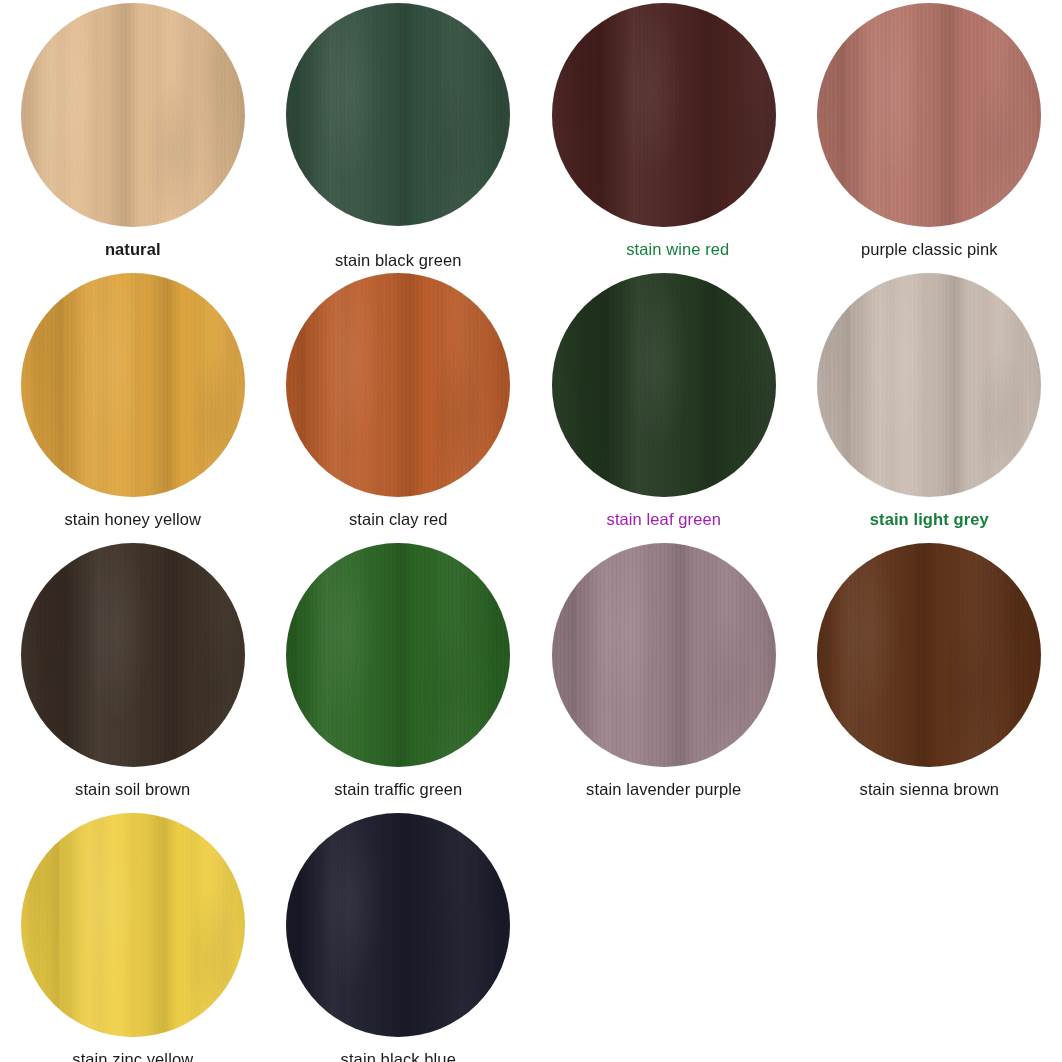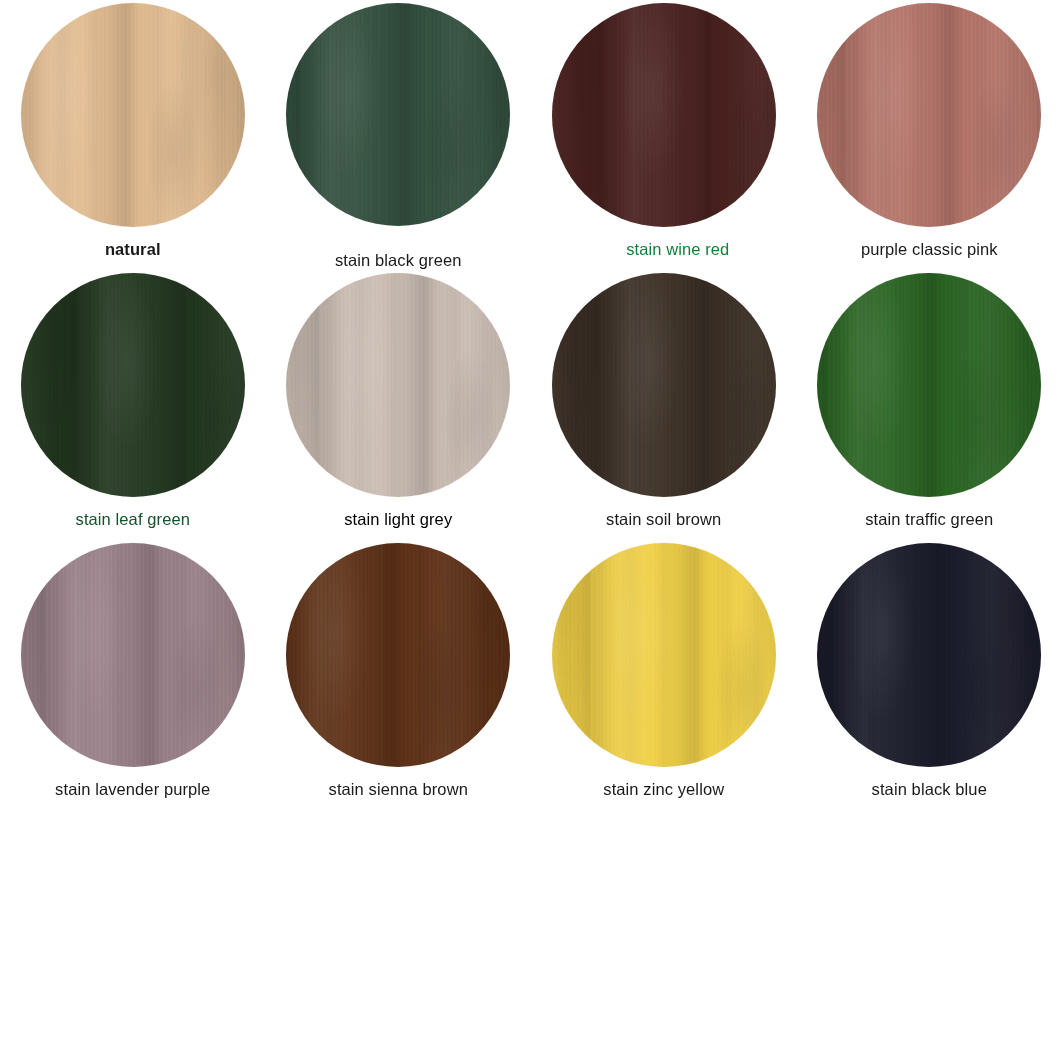--- a/index.html
+++ b/index.html
@@ -158,36 +158,54 @@
     <div class="swatch-cell">
       <div class="swatch-disc" style="background-color: rgb(181, 117, 106);">
         <div class="grain-shade" style="background-position: 28px 0px;"></div>
         <div class="grain-broad" style="background-position: 28px 0px;"></div>
         <div class="grain-fine" style="background-position: 28px 0px;"></div>
         <div class="grain-figure" style="background-position: 28px 0px;"></div>
       </div>
       <div class="swatch-label" style="color: rgb(26, 26, 26);">purple classic pink</div>
     </div>
     <div class="swatch-cell">
+      <div class="swatch-disc" style="background-color: rgb(223, 165, 63);">
+        <div class="grain-shade" style="background-position: 42px 0px;"></div>
+        <div class="grain-broad" style="background-position: 42px 0px;"></div>
+        <div class="grain-fine" style="background-position: 42px 0px;"></div>
+        <div class="grain-figure" style="background-position: 42px 0px;"></div>
+      </div>
+      <div class="swatch-label" style="color: rgb(26, 26, 26);">stain honey yellow</div>
+    </div>
+    <div class="swatch-cell">
+      <div class="swatch-disc" style="background-color: rgb(188, 94, 44);">
+        <div class="grain-shade" style="background-position: 19px 0px;"></div>
+        <div class="grain-broad" style="background-position: 19px 0px;"></div>
+        <div class="grain-fine" style="background-position: 19px 0px;"></div>
+        <div class="grain-figure" style="background-position: 19px 0px;"></div>
+      </div>
+      <div class="swatch-label" style="color: rgb(26, 26, 26);">stain clay red</div>
+    </div>
+    <div class="swatch-cell">
       <div class="swatch-disc" style="background-color: rgb(34, 55, 31);">
         <div class="grain-shade" style="background-position: 56px 0px;"></div>
         <div class="grain-broad" style="background-position: 56px 0px;"></div>
         <div class="grain-fine" style="background-position: 56px 0px;"></div>
         <div class="grain-figure" style="background-position: 56px 0px;"></div>
       </div>
-      <div class="swatch-label" style="color: #14532d;">stain leaf green</div>
+      <div class="swatch-label" style="color: #a21caf;">stain leaf green</div>
     </div>
     <div class="swatch-cell">
       <div class="swatch-disc" style="background-color: rgb(203, 189, 179);">
         <div class="grain-shade" style="background-position: 33px 0px;"></div>
         <div class="grain-broad" style="background-position: 33px 0px;"></div>
         <div class="grain-fine" style="background-position: 33px 0px;"></div>
         <div class="grain-figure" style="background-position: 33px 0px;"></div>
       </div>
-      <div class="swatch-label" style="color: #000000;">stain light grey</div>
+      <div class="swatch-label" style="color: #15803d; font-weight: bold;">stain light grey</div>
     </div>
     <div class="swatch-cell">
       <div class="swatch-disc" style="background-color: rgb(59, 47, 37);">
         <div class="grain-shade" style="background-position: 47px 0px;"></div>
         <div class="grain-broad" style="background-position: 47px 0px;"></div>
         <div class="grain-fine" style="background-position: 47px 0px;"></div>
         <div class="grain-figure" style="background-position: 47px 0px;"></div>
       </div>
       <div class="swatch-label" style="color: rgb(26, 26, 26);">stain soil brown</div>
     </div>

